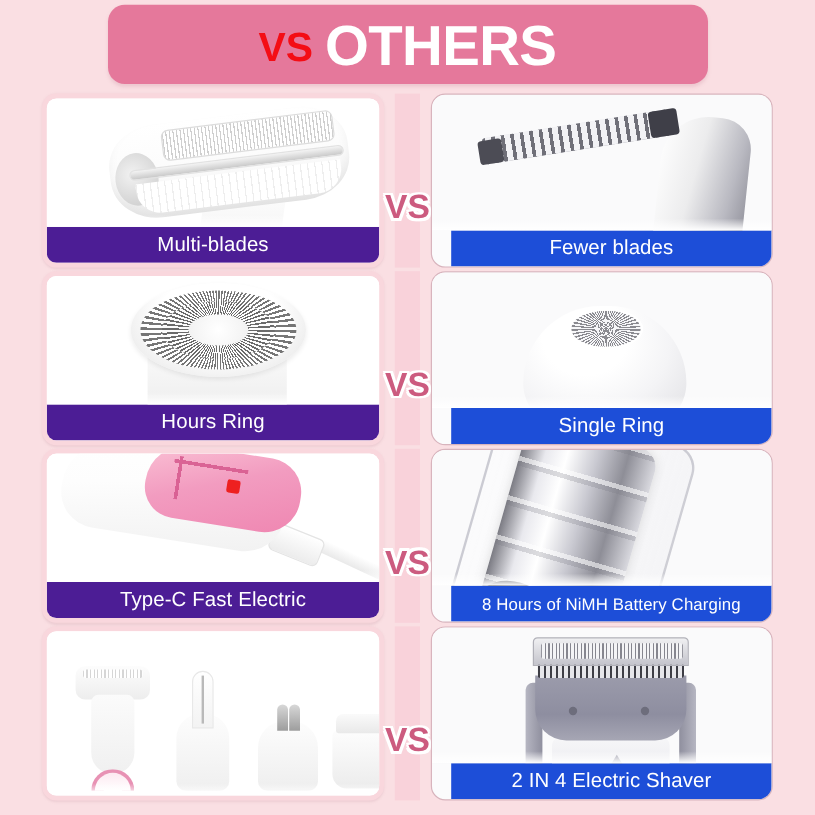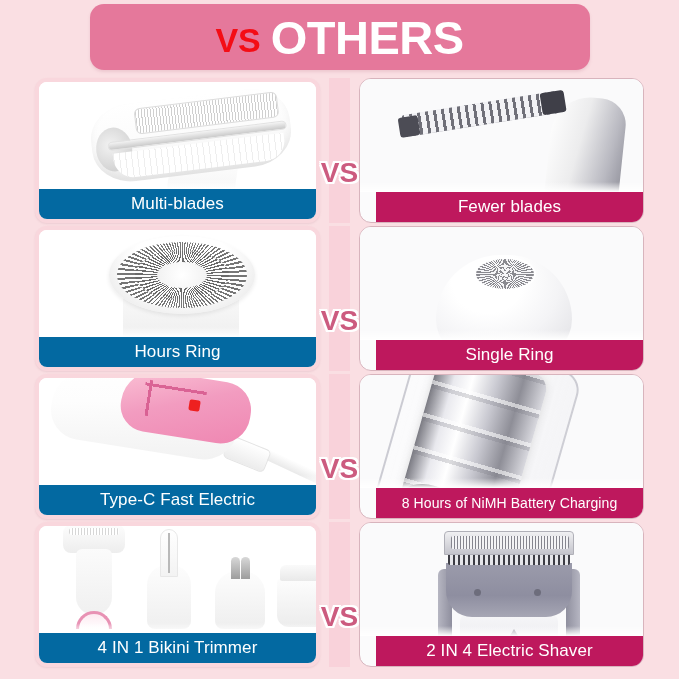--- a/index.html
+++ b/index.html
@@ -100,22 +100,22 @@
     height: 30px;
     flex: 0 0 30px;
     display: flex;
     align-items: center;
     justify-content: center;
     color: #ffffff;
     font-size: 17px;
     letter-spacing: 0.1px;
     white-space: nowrap;
   }
-  .label-pink { background: #0369a1; }
-  .label-gray { background: #be185d; margin-left: 16px; }
+  .label-pink { background: #4c1d95; }
+  .label-gray { background: #1d4ed8; margin-left: 16px; }
   .label-small { font-size: 14px; }
 
   
   .vs-strip {
     position: absolute;
     left: 329px;
     top: 0;
     width: 21px;
     height: 100%;
     background: #f9d2da;
@@ -654,21 +654,20 @@
             <div class="h3-body"></div>
             <div class="h3-prong h3-p1"></div>
             <div class="h3-prong h3-p2"></div>
           </div>
           <div class="head h4">
             <div class="h4-body"></div>
             <div class="h4-top"></div>
           </div>
         </div>
       </div>
-      <div class="card-label label-pink">4 IN 1 Bikini Trimmer</div>
     </div>
 
     <div class="vs-badge">VS</div>
 
     <div class="card card-theirs">
       <div class="card-media">
         <div class="art">
           <div class="es-handle"></div>
           <div class="es-v"></div>
           <div class="es-side-l"></div>

